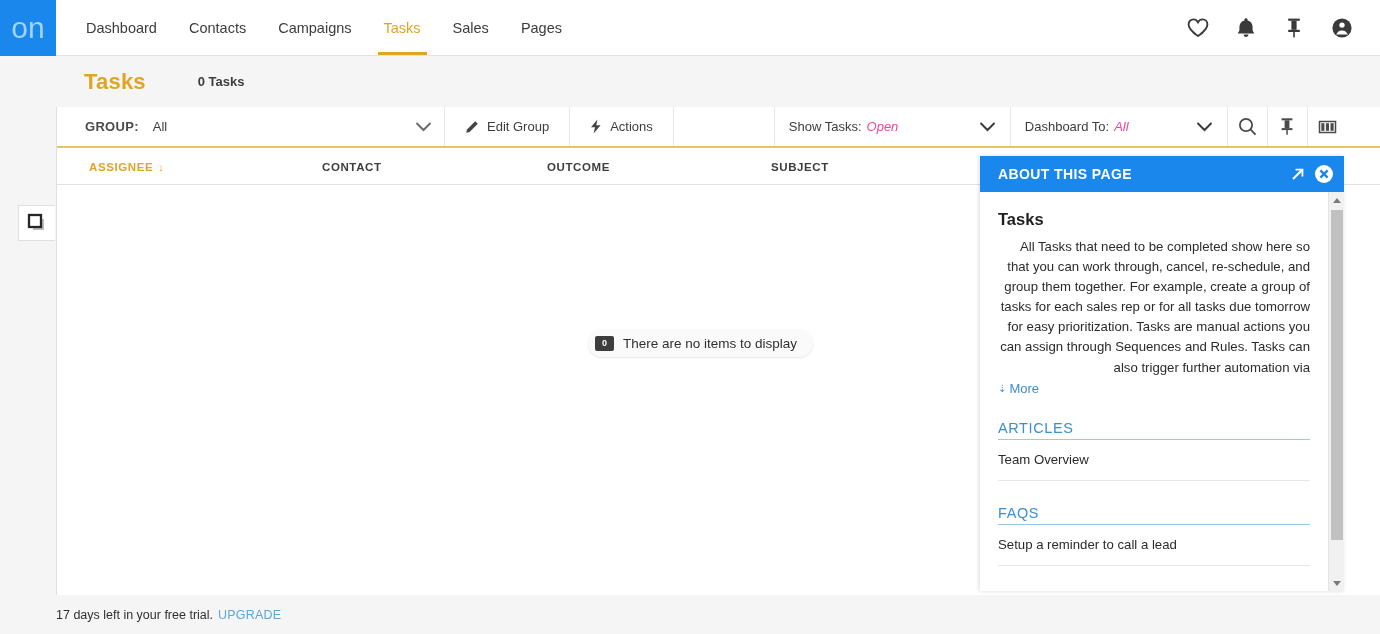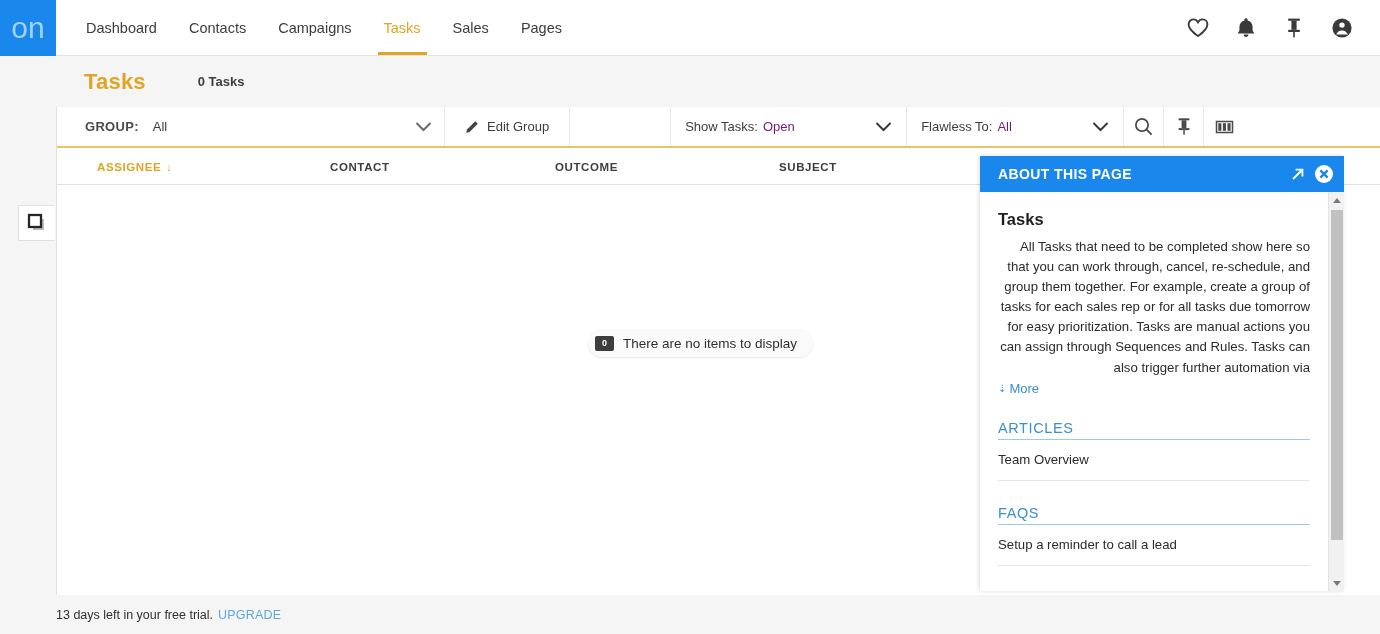--- a/index.html
+++ b/index.html
@@ -142,21 +142,21 @@
 
   .tb-show {
     width: 236px;
     padding-left: 14px; padding-right: 14px;
   }
   .tb-assigned {
     width: 217px;
     padding-left: 14px; padding-right: 14px;
   }
   .tb-show .chev, .tb-assigned .chev { margin-left: auto; }
-  .amber { color: #701a75; }
+  .amber { color: #ec4899; font-style: italic; }
   .tb-val-label { }
 
   .tb-icon {
     width: 40px; justify-content: center;
     color: #4a4a4a;
   }
 
   
   .table-head {
     position: absolute; top: 41px; left: 0;
@@ -165,21 +165,20 @@
     background: #fff;
   }
   .th {
     position: absolute; top: 0; height: 37px;
     display: flex; align-items: center;
     font-size: 11.5px; font-weight: 700;
     letter-spacing: 0.6px;
     color: #3d3d3d;
     cursor: pointer;
     white-space: nowrap;
-    margin-left: 8px;
   }
   .th.sorted { color: #e0a526; }
   .th .sortarrow { margin-left: 5px; font-size: 11px; }
 
   .table-body {
     position: absolute; top: 78px; left: 0;
     width: 1324px; height: 437px;
     background: #fff;
   }
   .empty-pill {
@@ -417,35 +416,43 @@
 
       <div class="tb-cell tb-btn">
         <span class="ic">
           <svg width="14" height="14" viewBox="0 0 14 14">
               <path d="M10.2 1.2 L12.8 3.8 L4.6 12 L1.3 12.7 L2 9.4 Z" fill="#444"></path>
             </svg>
         </span>
         <span>Edit Group</span>
       </div>
 
+      <div class="tb-cell tb-btn">
+        <span class="ic">
+          <svg width="12" height="15" viewBox="0 0 12 15">
+              <path d="M7.4 0.6 L1 8.2 L5 8.2 L3.6 14.4 L10.6 6.3 L6.3 6.3 Z" fill="#444"></path>
+            </svg>
+        </span>
+        <span>Actions</span>
+      </div>
 
       <div class="tb-spacer"></div>
 
       <div class="tb-cell tb-show">
         <span class="tb-val-label">Show Tasks:</span>
         <span class="amber" style="margin-left:5px">Open</span>
         <span class="chev">
           <svg width="17" height="11" viewBox="0 0 17 11">
               <path d="M1.5 2 L8.5 9 L15.5 2" fill="none" stroke="#3a3a3a" stroke-width="2"></path>
             </svg>
         </span>
       </div>
 
       <div class="tb-cell tb-assigned">
-        <span class="tb-val-label">Flawless To:</span>
+        <span class="tb-val-label">Dashboard To:</span>
         <span class="amber" style="margin-left:5px">All</span>
         <span class="chev">
           <svg width="17" height="11" viewBox="0 0 17 11">
               <path d="M1.5 2 L8.5 9 L15.5 2" fill="none" stroke="#3a3a3a" stroke-width="2"></path>
             </svg>
         </span>
       </div>
 
       <div class="tb-cell tb-icon">
         <svg width="19" height="19" viewBox="0 0 19 19">
@@ -493,21 +500,21 @@
     <div class="table-body">
       <div class="empty-pill">
         <span class="empty-badge">0</span>
         <span class="empty-text">There are no items to display</span>
       </div>
     </div>
 
   </div>
 
   <div class="footer">
-    <span>13 days left in your free trial.</span>
+    <span>17 days left in your free trial.</span>
     <span class="footer-link">UPGRADE</span>
   </div>
 </div>
 
 <div class="about-panel">
   <div class="about-header">
     <span class="about-title">ABOUT THIS PAGE</span>
     <div class="about-hdr-icons">
       <span class="hdr-ic">
         <svg width="17" height="17" viewBox="0 0 17 17">

